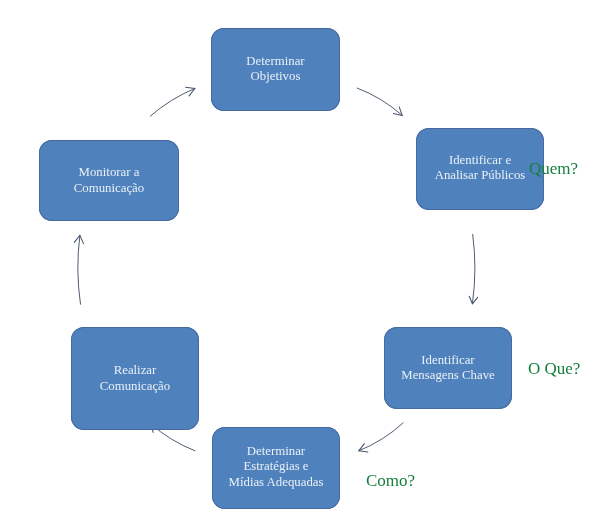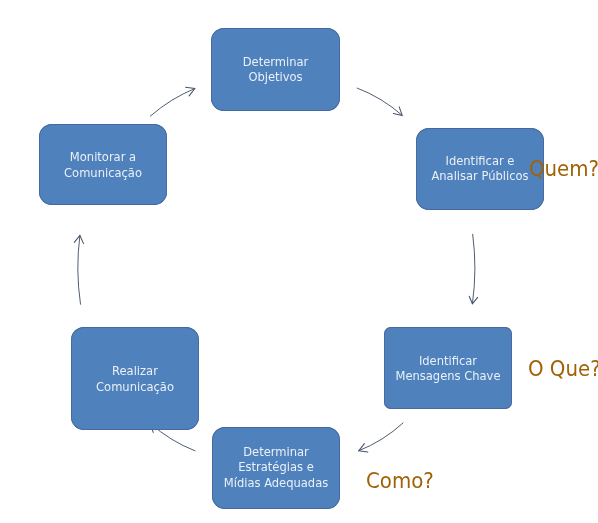--- a/index.html
+++ b/index.html
@@ -3,39 +3,39 @@
 <meta charset="utf-8">
 <title>Ciclo de Comunicacao</title>
 <style>
   html, body { margin:0; padding:0; background:#ffffff; }
   body {
     width:598px; height:523px;
     font-family:"DejaVu Sans", sans-serif;
     font-stretch:condensed;
     overflow:hidden;
   }
-  #stage { position:relative; width:598px; height:523px; background:#ffffff; }
+  #stage { position:relative; width:598px; height:523px; background:#ffffff;font-family:Liberation Serif, serif; }
   .node {
     position:absolute;
     background:#4F81BD;
     box-shadow: inset 0 0 0 0.9px #47689E;
     border-radius:13px;
     color:#E9F0F7;
     font-size:12.8px;
     line-height:15.45px;
     display:flex; align-items:center; justify-content:center;
     text-align:center;
     box-sizing:border-box;
   }
   .node-label { transform:translateY(0px); }
   .node-label.lines-3 { transform:translateY(-1px); }
   .qlabel {
     position:absolute;
-    color:#a16207;
-    font-size:22px;
+    color:#15803d;
+    font-size:17px;
     line-height:17px;
     white-space:nowrap;
   }
   svg.arrows { position:absolute; left:0; top:0; width:598px; height:523px; }
   .arrowpath { fill:none; stroke:#44546A; stroke-width:0.95; stroke-linecap:round; }
   .arrowhead { fill:none; stroke:#44546A; stroke-width:1.05; stroke-linecap:round; stroke-linejoin:round; }
 </style>
 </head>
 <body>
 
@@ -73,40 +73,40 @@
       <div>Determinar</div>
       <div>Objetivos</div>
     </div>
   </div>
   <div class="node" id="n1" style="left: 384px; top: 128px; width: 128px; height: 82px; margin-left: 32px;">
     <div class="node-label lines-3">
       <div>Identificar e</div>
       <div>Analisar Públicos</div>
     </div>
   </div>
-  <div class="node" id="n2" style="left: 384px; top: 327px; width: 128px; height: 82px; border-radius: 7px;">
+  <div class="node" id="n2" style="left: 384px; top: 327px; width: 128px; height: 82px;">
     <div class="node-label lines-2">
       <div>Identificar</div>
       <div>Mensagens Chave</div>
     </div>
   </div>
   <div class="node" id="n3" style="left: 212px; top: 427px; width: 128px; height: 82px;">
     <div class="node-label lines-3">
       <div>Determinar</div>
       <div>Estratégias e</div>
       <div>Mídias Adequadas</div>
     </div>
   </div>
   <div class="node" id="n4" style="left: 36px; top: 327px; width: 128px; height: 103px; margin-left: 35px;">
     <div class="node-label lines-2">
       <div>Realizar</div>
       <div>Comunicação</div>
     </div>
   </div>
-  <div class="node" id="n5" style="left: 39px; top: 124px; width: 128px; height: 81px;">
+  <div class="node" id="n5" style="left: 39px; top: 140px; width: 140px; height: 81px;">
     <div class="node-label lines-2">
       <div>Monitorar a</div>
       <div>Comunicação</div>
     </div>
   </div>
 
   <div class="qlabel" id="q0" style="left: 529px; top: 160px;">Quem?</div>
   <div class="qlabel" id="q1" style="left: 528px; top: 360px;">O Que?</div>
   <div class="qlabel" id="q2" style="left: 366px; top: 472px;">Como?</div>
 

